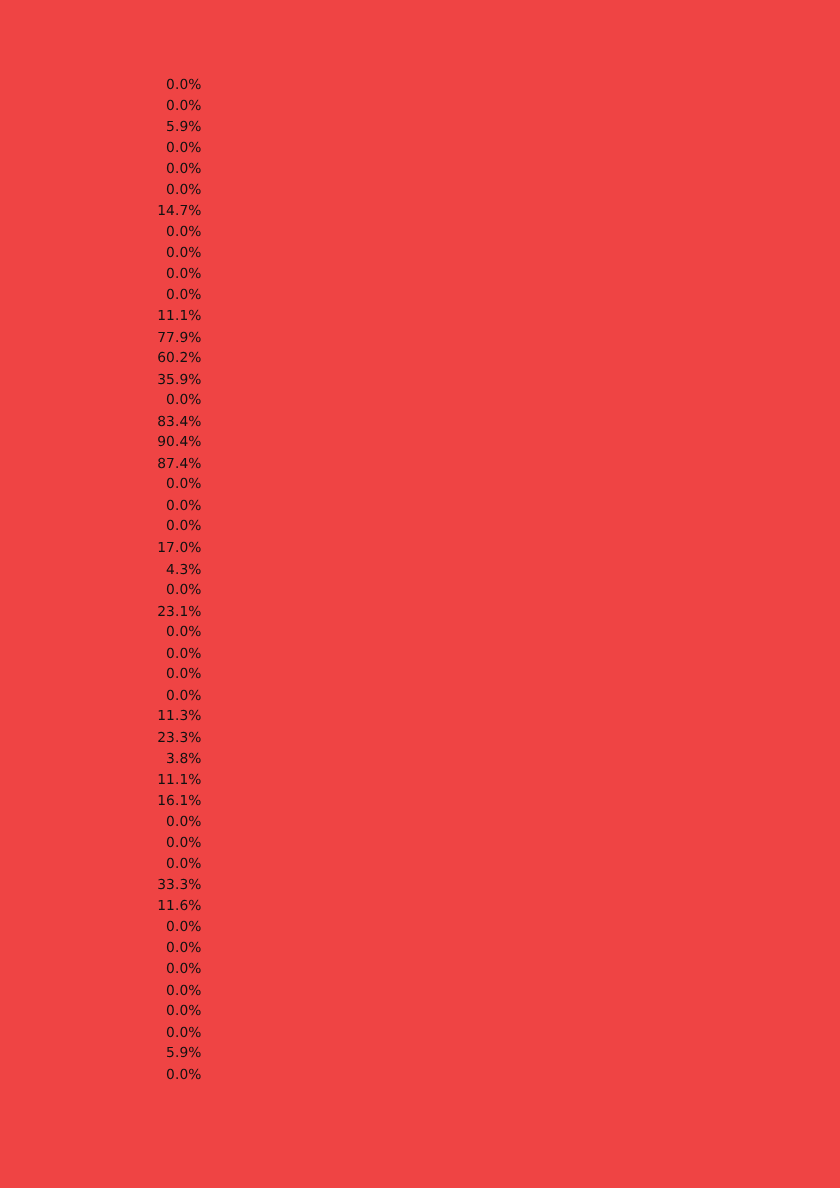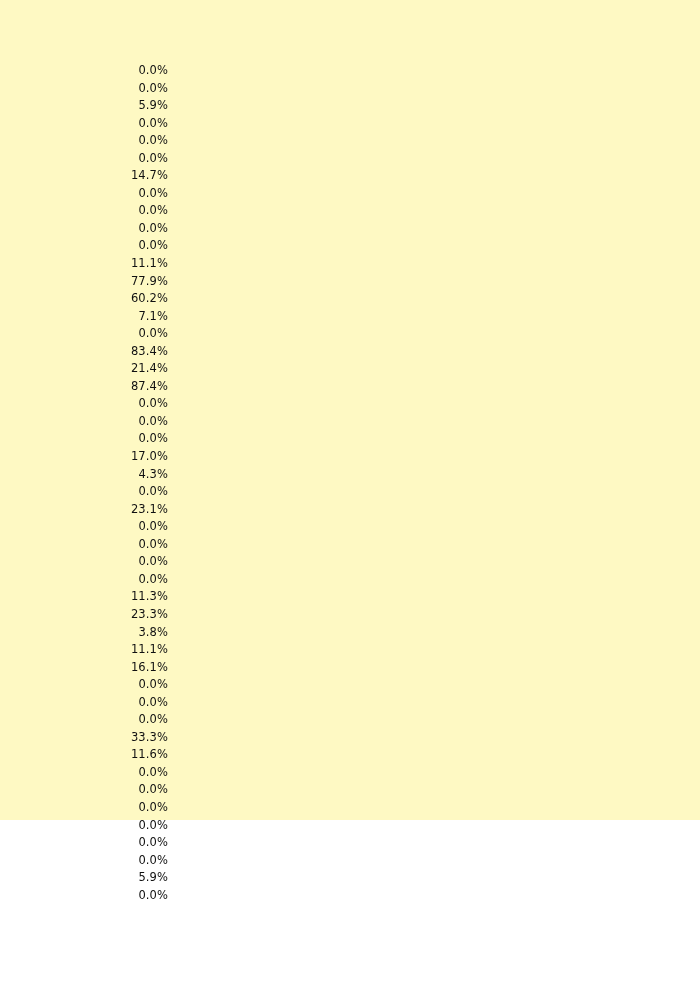--- a/index.html
+++ b/index.html
@@ -13,22 +13,22 @@
     font-family: "DejaVu Sans", "Liberation Sans", sans-serif;
     color: #000000;
     position: relative;
     overflow: hidden;
   }
   .sheet {
     position: absolute;
     left: 0;
     top: 0;
     width: 700px;
-    height: 820px;
-    background: #fef9c3;
+    height: 990px;
+    background: #ef4444;
   }
   .value-column {
     position: absolute;
     left: 104px;
     top: 62px;
     width: 64px;
     display: flex;
     flex-direction: column;
   }
   .value-cell {
@@ -54,24 +54,24 @@
       <div class="value-cell">0.0%</div>
       <div class="value-cell">0.0%</div>
       <div class="value-cell">14.7%</div>
       <div class="value-cell">0.0%</div>
       <div class="value-cell">0.0%</div>
       <div class="value-cell">0.0%</div>
       <div class="value-cell">0.0%</div>
       <div class="value-cell">11.1%</div>
       <div class="value-cell">77.9%</div>
       <div class="value-cell">60.2%</div>
-      <div class="value-cell">7.1%</div>
+      <div class="value-cell">35.9%</div>
       <div class="value-cell">0.0%</div>
       <div class="value-cell">83.4%</div>
-      <div class="value-cell">21.4%</div>
+      <div class="value-cell">90.4%</div>
       <div class="value-cell">87.4%</div>
       <div class="value-cell">0.0%</div>
       <div class="value-cell">0.0%</div>
       <div class="value-cell">0.0%</div>
       <div class="value-cell">17.0%</div>
       <div class="value-cell">4.3%</div>
       <div class="value-cell">0.0%</div>
       <div class="value-cell">23.1%</div>
       <div class="value-cell">0.0%</div>
       <div class="value-cell">0.0%</div>

